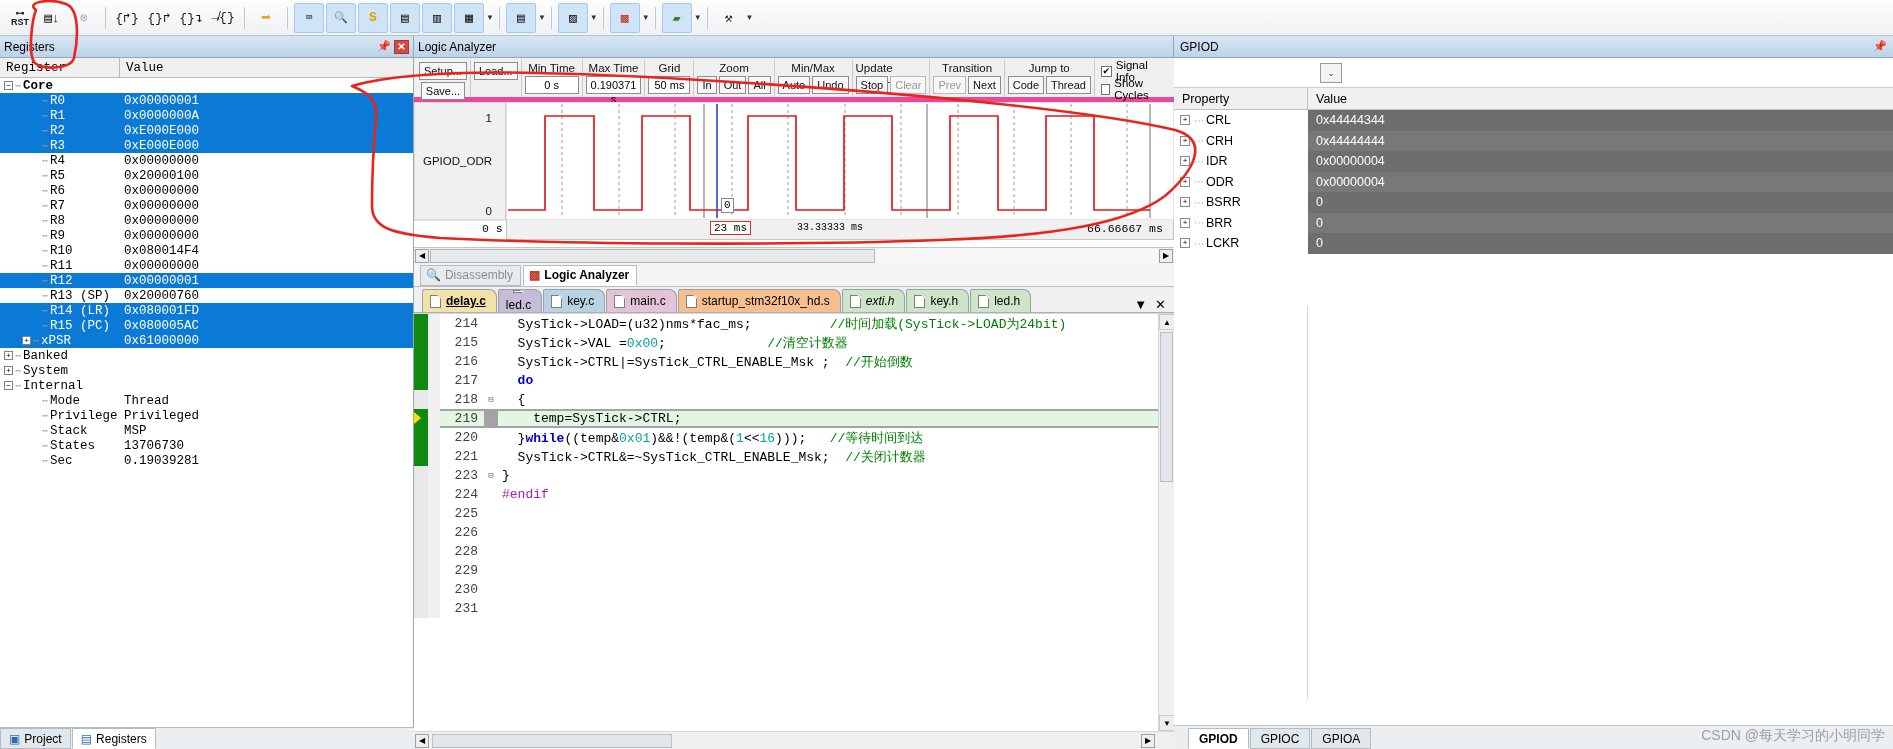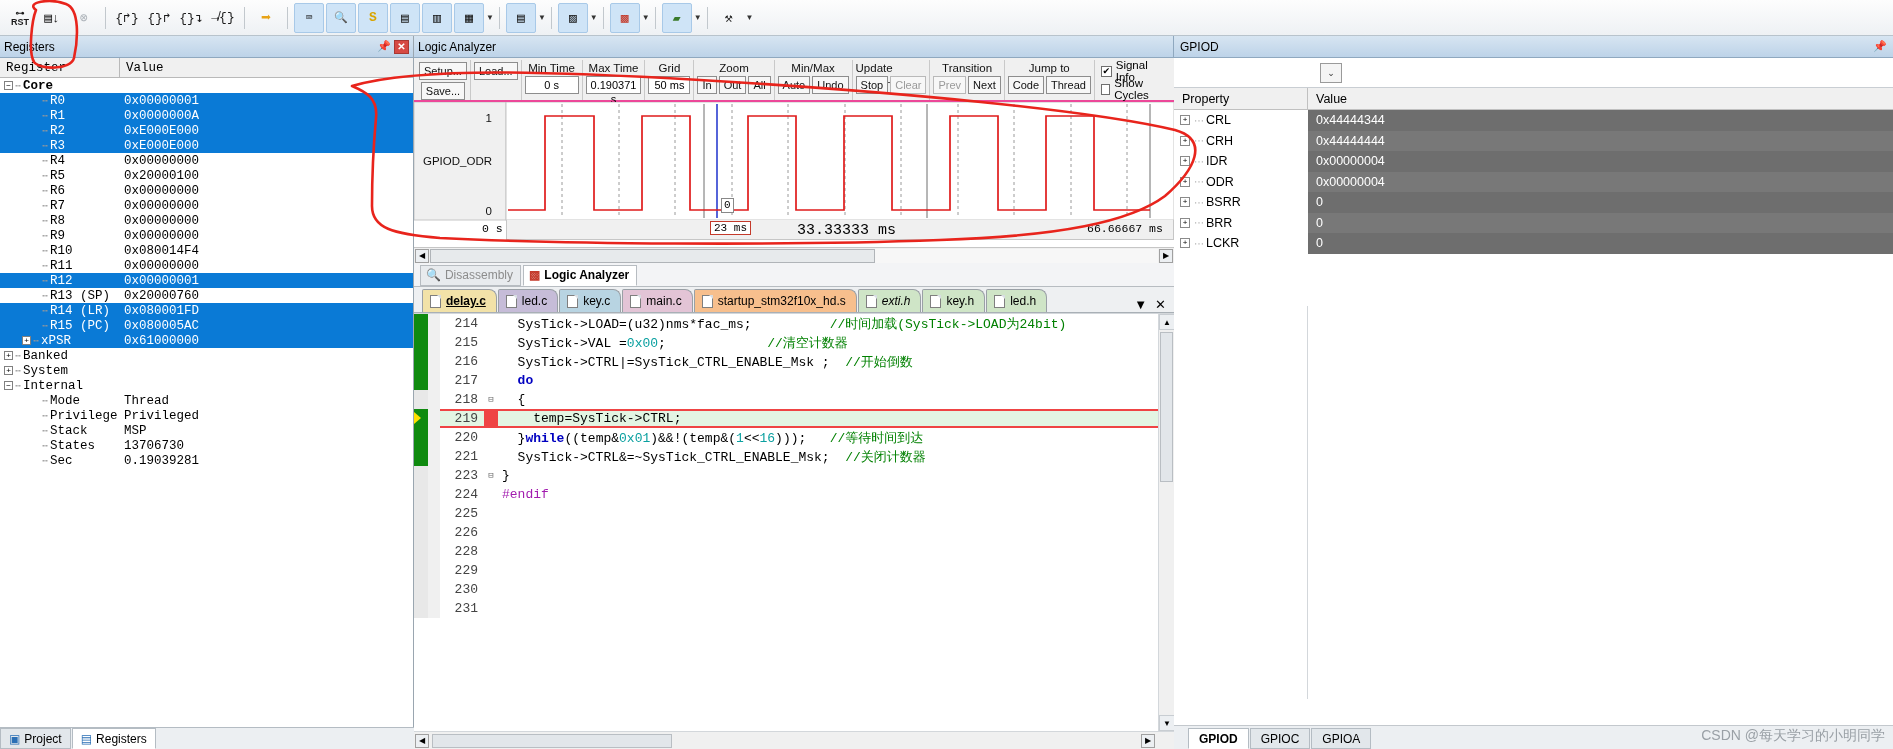--- a/index.html
+++ b/index.html
@@ -93,21 +93,21 @@
 
   
   #center {
     position: absolute; left: 414px; top: 36px; width: 760px; height: 713px;
     background: #f3f4f6; border-right: 1px solid #9aa6b0;
   }
   
   #la-panel { position: absolute; left: 0; top: 0; width: 760px; height: 227px; background: #fff;}
   #la-toolbar {
     position: relative; height: 44px; background: #f0f0f0;
-    border-bottom: 2px solid #ec4899; display: flex; align-items: stretch;
+    border-bottom: 5px solid #ec4899; display: flex; align-items: stretch;
     padding: 2px 2px 0 2px;
   }
   .la-grp {
     display: flex; flex-direction: column; align-items: center;
     border-right: 1px solid #c9c9c9; padding: 0 3px; justify-content: flex-start;
   }
   .la-grp .lbl { font-size: 11.5px; height: 16px; line-height: 16px; color: #111; }
   .la-grp .row { display: flex; gap: 2px; }
   .la-btn {
     border: 1px solid #8d8d8d; background: #f7f7f7; font-size: 11px;
@@ -173,21 +173,21 @@
   .ed-gut.none { background:#e8e8e8; }
   .ed-gut.arrow:after{
     content:"";position:absolute;left:0;top:3px;width:0;height:0;
     border-left:7px solid #ffe000;border-top:6px solid transparent;border-bottom:6px solid transparent;
   }
   .ed-gut2 { width: 12px; height:19px; background:#f0f0f0; flex:none;}
   .ed-ln { width: 44px; text-align:right; padding-right: 6px; color:#444; flex:none; background:#fff;}
   .ed-fold { width: 14px; text-align:center; flex:none; font-size: 9px; color:#666;}
   .ed-code { flex:1; white-space: pre; padding-left: 4px; }
   .ed-row.hl .ed-code, .ed-row.hl .ed-ln { background: #e3f5e3; }
-  .ed-row.hl { background:#ef4444; }
+  .ed-row.hl { background:#a3a3a3; }
   .kw { color: #0000c0; font-weight: bold; }
   .num { color: #0aa0a0; }
   .cmt { color: #008000; }
   .pre { color: #a21caf; }
   #ed-vscroll { position:absolute; right:0; top:0; width:16px; bottom:18px; background:#f0f0f0; border-left:1px solid #d3d7db;}
   #ed-hscroll { position:absolute; left:0; right:0; bottom:0; height:18px; background:#f0f0f0; border-top:1px solid #d3d7db; display:flex; align-items:center;}
   .vs-arrow { width:16px;height:16px;display:flex;align-items:center;justify-content:center;font-size:8px;background:#eceff2;border:1px solid #c8cdd2;}
   .vs-thumb { position:absolute; left:1px; top:18px; width:13px; height:150px; background:#e2e6ea; border:1px solid #b9bec3;}
   .hs-thumb { width: 240px; height:14px; background:#e2e6ea; border:1px solid #b9bec3; margin-left: 18px;}
 
@@ -693,21 +693,21 @@
           </g>
 
           <line x1="303" y1="2" x2="303" y2="116" stroke="#2b3ed0" stroke-width="1.6"></line>
 
           <polyline fill="none" stroke="#e01b1b" stroke-width="1.7" points="94,108 131,108 131,14 180,14 180,108 228,108 228,14 276,14 276,108 334,108 334,14 382,14 382,108 430,108 430,14 478,14 478,108 536,108 536,14 584,14 584,108 632,108 632,14 680,14 680,108 736,108"></polyline>
         </svg>
 
         <div style="position:absolute;left:92px;top:118px;width:668px;height:20px;background:#f0f0f0;border:1px solid #c6c6c6;border-top:none">
           <span style="position:absolute;left:-25px;top:2px;font-size:11.5px;font-family:'Liberation Mono',monospace">0 s</span>
           <span style="position:absolute;left:203px;top:1px;font-size:11px;font-family:'Liberation Mono',monospace;border:1px solid #c43a2b;background:#fff;padding:0 3px">23 ms</span>
-          <span style="position:absolute;left:290px;top:2px;font-size:15px;font-family:'Liberation Mono',monospace">33.33333 ms</span>
+          <span style="position:absolute;left:290px;top:2px;font-size:10px;font-family:'Liberation Mono',monospace">33.33333 ms</span>
           <span style="position:absolute;left:580px;top:2px;font-size:11.5px;font-family:'Liberation Mono',monospace">66.66667 ms</span>
         </div>
 
         <span style="position:absolute;left:307px;top:96px;font-size:11px;font-family:'Liberation Mono',monospace;border:1px solid #888;background:#fff;padding:0 2px;line-height:13px">0</span>
       </div>
 
       <div id="la-scroll">
         <div class="sc-arrow">◀</div>
         <div class="sc-track">
           <div class="sc-thumb"></div>
@@ -725,21 +725,21 @@
         <span style="color:#c43a2b">▩</span>
         <span>Logic Analyzer</span>
       </div>
     </div>
 
     <div id="src-tabs">
         <div class="ftab active" style="background: rgb(242, 226, 168);">
           <span class="dico"></span>
           <span style="text-decoration: underline;">delay.c</span>
         </div>
-        <div class="ftab" style="background: rgb(198, 188, 216);">
+        <div class="ftab" style="background: rgb(198, 188, 216); flex-direction: column;">
           <span class="dico"></span>
           <span>led.c</span>
         </div>
         <div class="ftab" style="background: rgb(184, 212, 226);">
           <span class="dico"></span>
           <span>key.c</span>
         </div>
         <div class="ftab" style="background: rgb(227, 196, 214);">
           <span class="dico"></span>
           <span>main.c</span>

